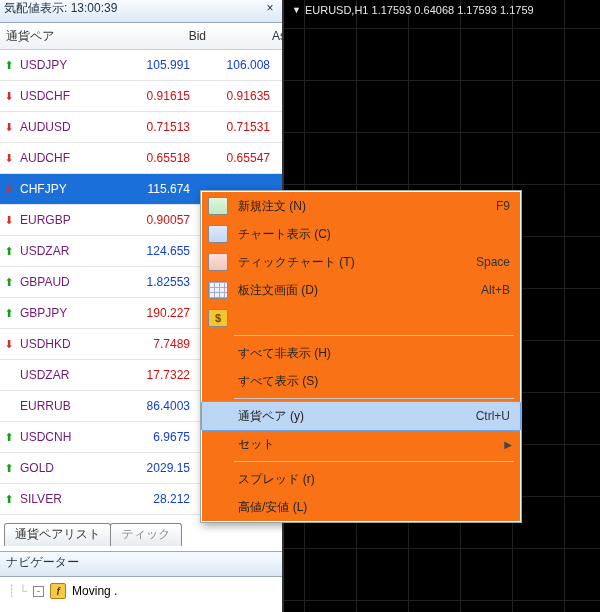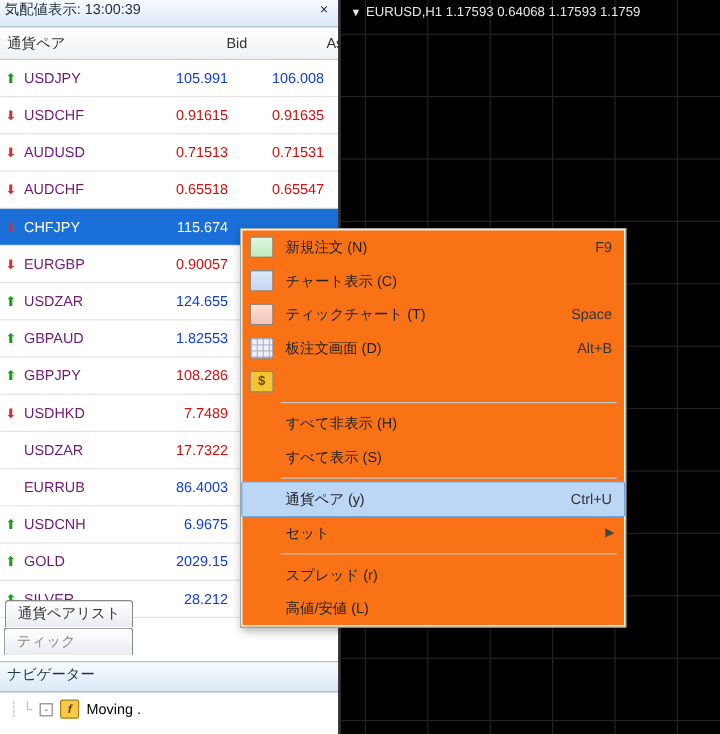--- a/index.html
+++ b/index.html
@@ -19,21 +19,21 @@
 .arrow{width:18px;text-align:center;font-size:11px;}
 .up{color:#1a9c1a;}
 .dn{color:#d03030;}
 .sym{flex:0 0 88px;color:#701a75;padding-left:2px;}
 .row.sel .sym{color:#fff;}
 .bid,.ask{flex:0 0 82px;text-align:right;padding-right:6px;}
 .ask{flex:0 0 74px;}
 .blue{color:#1040d0;}
 .red{color:#d01010;}
 .row.sel .bid{color:#fff;}
-.tabs{position:absolute;left:4px;bottom:66px;display:flex;gap:0;flex-direction:column;}
+.tabs{position:absolute;left:4px;bottom:66px;display:flex;gap:0;}
 .tab{border:1px solid #888;border-bottom:none;background:linear-gradient(#fff,#e8ecf0);padding:2px 10px 3px;font-size:12px;color:#333;border-radius:3px 3px 0 0;}
 .tab.inactive{color:#888;margin-left:-1px;}
 .nav{position:absolute;left:0;bottom:0;width:336px;height:60px;border-top:1px solid #9ab;}
 .nav-title{height:20px;background:linear-gradient(#f7fbff,#dbe8f5);border-bottom:1px solid #9ab;padding:2px 6px;color:#234;}
 .nav-body{padding:6px 8px;display:flex;align-items:center;gap:6px;}
 .tree-box{width:9px;height:9px;border:1px solid #888;display:flex;align-items:center;justify-content:center;font-size:9px;line-height:1;color:#555;}
 .fx-icon{width:14px;height:14px;background:#f7c94a;border:1px solid #a78012;display:flex;align-items:center;justify-content:center;font-style:italic;font-size:10px;color:#5a3e00;font-weight:bold;border-radius:2px;}
 .chart{position:absolute;right:0;top:0;width:316px;height:612px;background:#000;border-left:2px solid #333;}
 .chart-title{position:absolute;left:8px;top:4px;color:#e8e8e8;font-size:11px;display:flex;gap:4px;align-items:center;}
 .chart-grid{position:absolute;inset:0;}
@@ -114,21 +114,21 @@
         </div>
         <div class="row">
           <div class="arrow up">⬆</div>
           <div class="sym">GBPAUD</div>
           <div class="bid blue">1.82553</div>
           <div class="ask blue"></div>
         </div>
         <div class="row">
           <div class="arrow up">⬆</div>
           <div class="sym">GBPJPY</div>
-          <div class="bid red">108.286</div>
+          <div class="bid red">190.227</div>
           <div class="ask red"></div>
         </div>
         <div class="row">
           <div class="arrow dn">⬇</div>
           <div class="sym">USDHKD</div>
           <div class="bid red">7.7489</div>
           <div class="ask red"></div>
         </div>
         <div class="row">
           <div class="arrow "></div>

